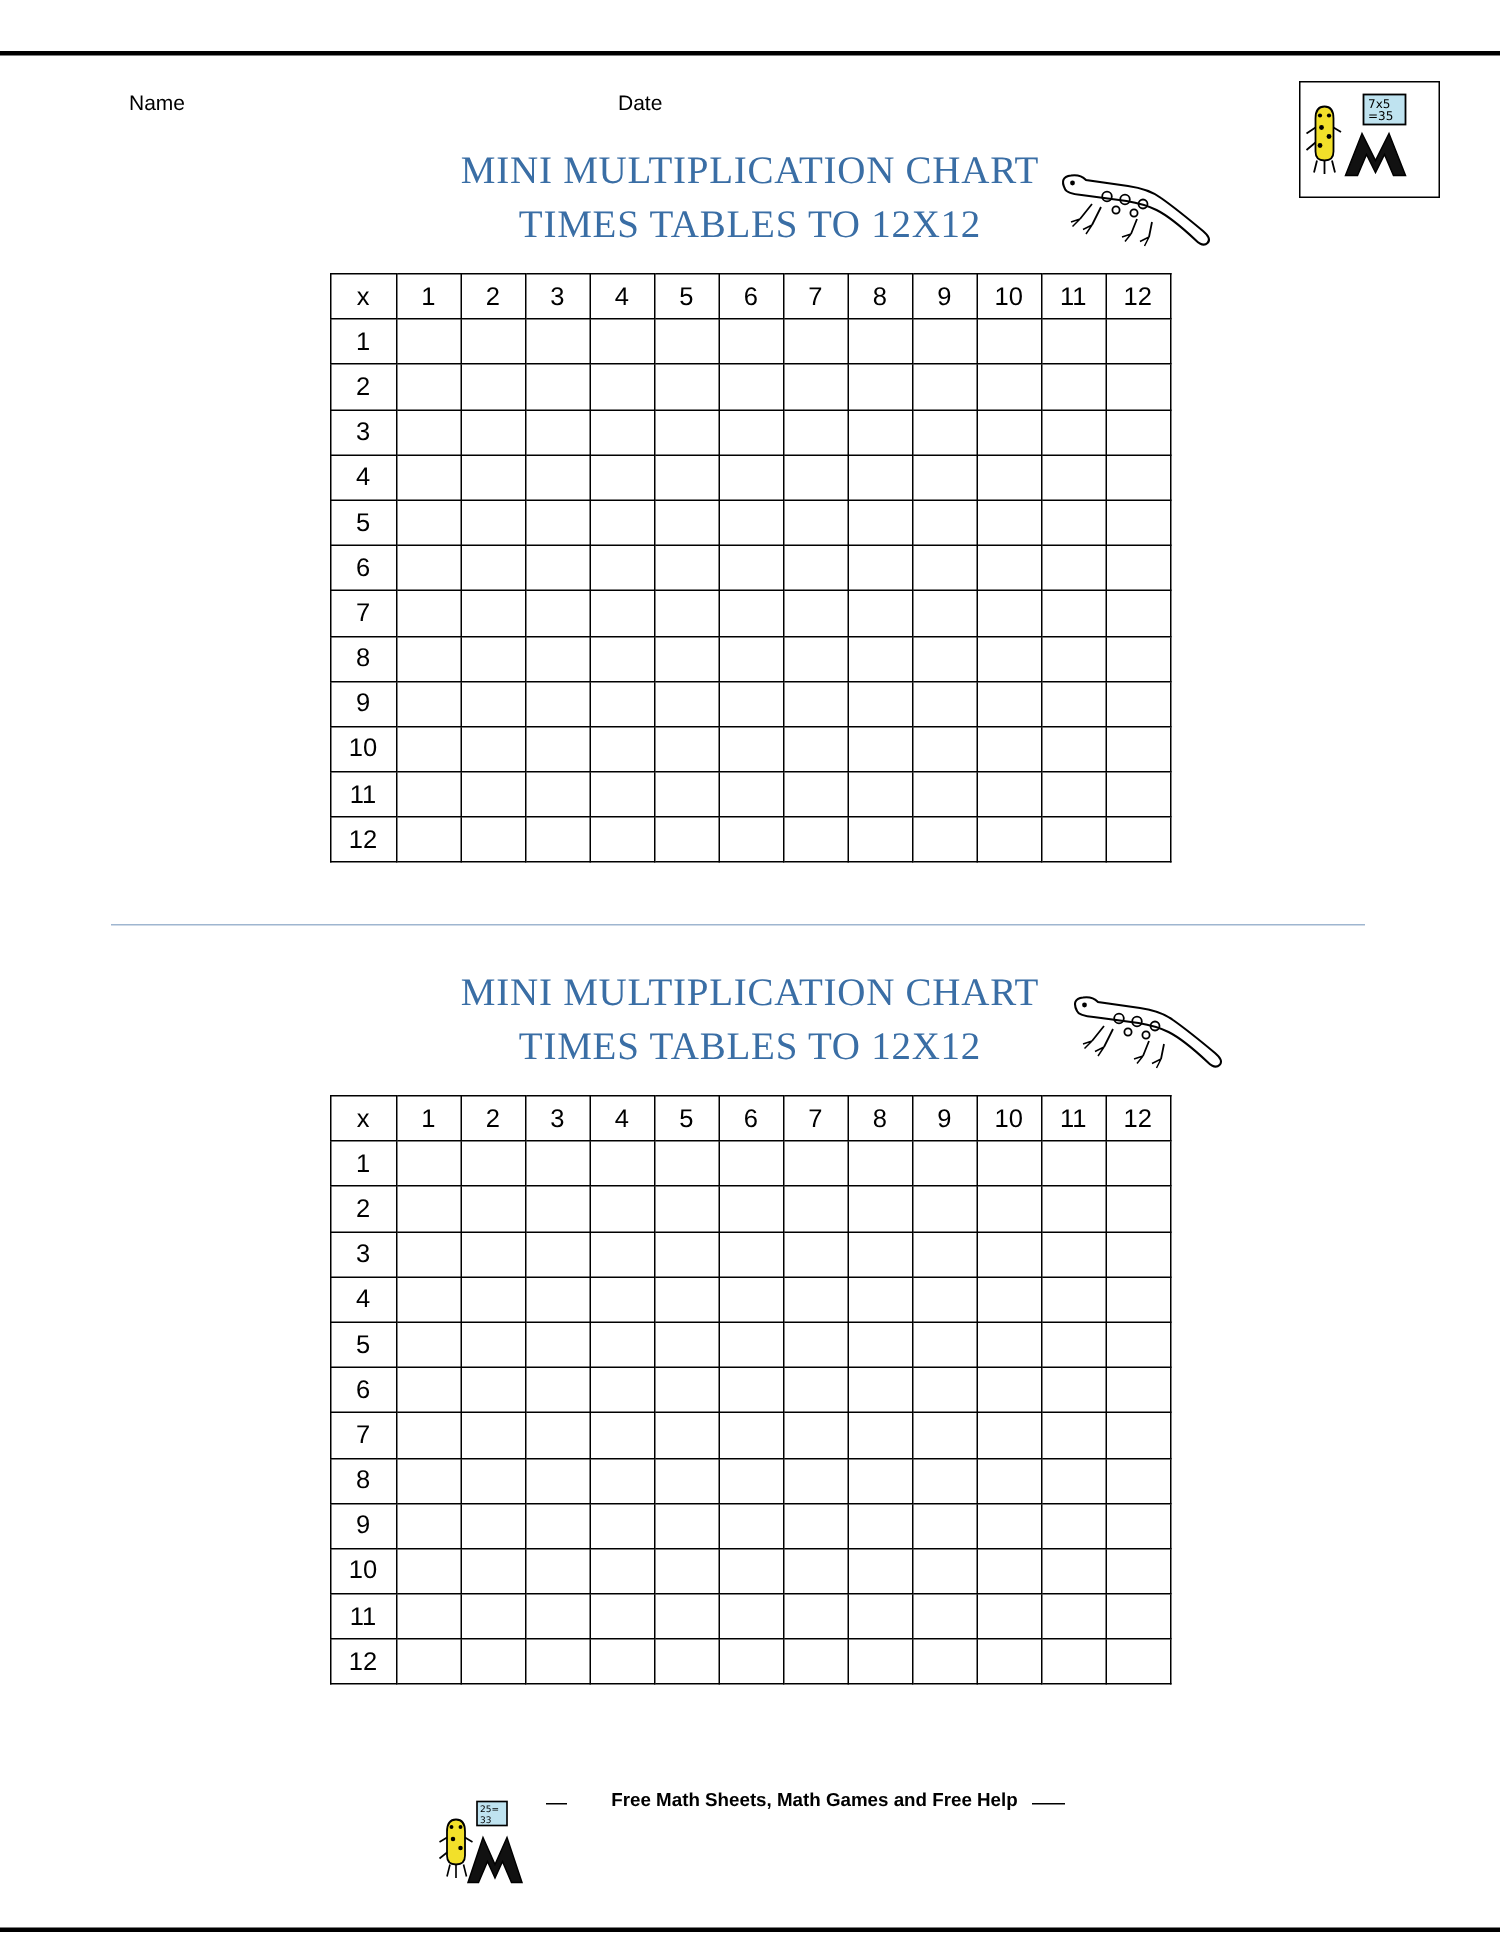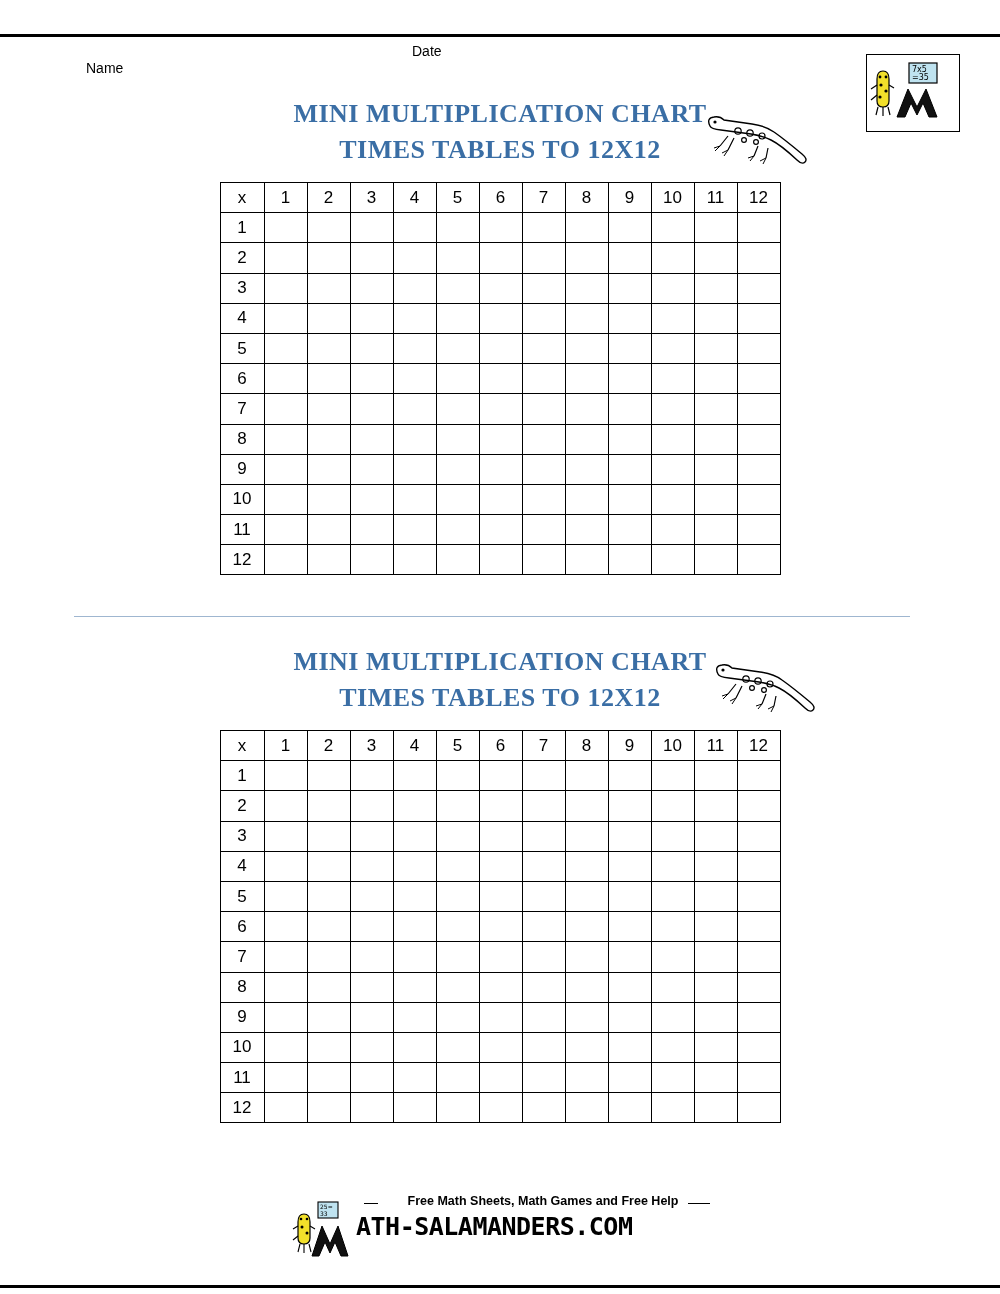--- a/index.html
+++ b/index.html
@@ -38,21 +38,21 @@
   .name-label {
     position: absolute;
     top: 60px;
     left: 58px;
     font-size: 14px;
     color: #000;
     margin-left: 28px;
   }
   .date-label {
     position: absolute;
-    top: 43px;
+    top: 60px;
     left: 412px;
     font-size: 14px;
     color: #000;
   }
   
   .logo-box {
     position: absolute;
     top: 54px;
     left: 866px;
     width: 94px;
@@ -72,21 +72,20 @@
     width: 1000px;
   }
   .ws-title {
     text-align: center;
     font-family: "Liberation Serif", serif;
     color: #3a6ea5;
     font-size: 26px;
     line-height: 36px;
     letter-spacing: 0.5px;
     position: relative;
-    font-weight: bold;
   }
   .ws-title .line1,
   .ws-title .line2 {
     display: block;
   }
   .lizard {
     position: absolute;
     width: 112px;
     height: 70px;
   }
@@ -672,18 +671,17 @@
         <path d="M8 26 l-5 3 M8 36 l-5 4 M20 26 l5 3" stroke="#000" stroke-width="1.1" fill="none"></path>
         <path d="M10 44 l-2 8 M14 44 l0 9 M19 44 l2 8" stroke="#000" stroke-width="1.1" fill="none"></path>
         <rect x="28" y="2" width="20" height="16" fill="#bfe3f0" stroke="#000" stroke-width="1.1"></rect>
         <text x="30" y="9" font-family="DejaVu Sans, sans-serif" font-size="6" fill="#000">25=</text>
         <text x="30" y="16" font-family="DejaVu Sans, sans-serif" font-size="6" fill="#000">33</text>
         <path d="M22 56 L32 26 L40 44 L48 26 L58 56 L51 56 L45 42 L40 53 L35 42 L29 56 Z" fill="#111" stroke="#000" stroke-width="1"></path>
       </svg>
       <div class="footer-rule-left"></div>
       <div class="footer-tagline">Free Math Sheets, Math Games and Free Help</div>
       <div class="footer-rule-right"></div>
-      <div class="footer-url">ATH-SALAMANDERS.COM</div>
     </div>
   </div>
 
   <div class="bottom-rule"></div>
 </div>
 
 </body></html>

